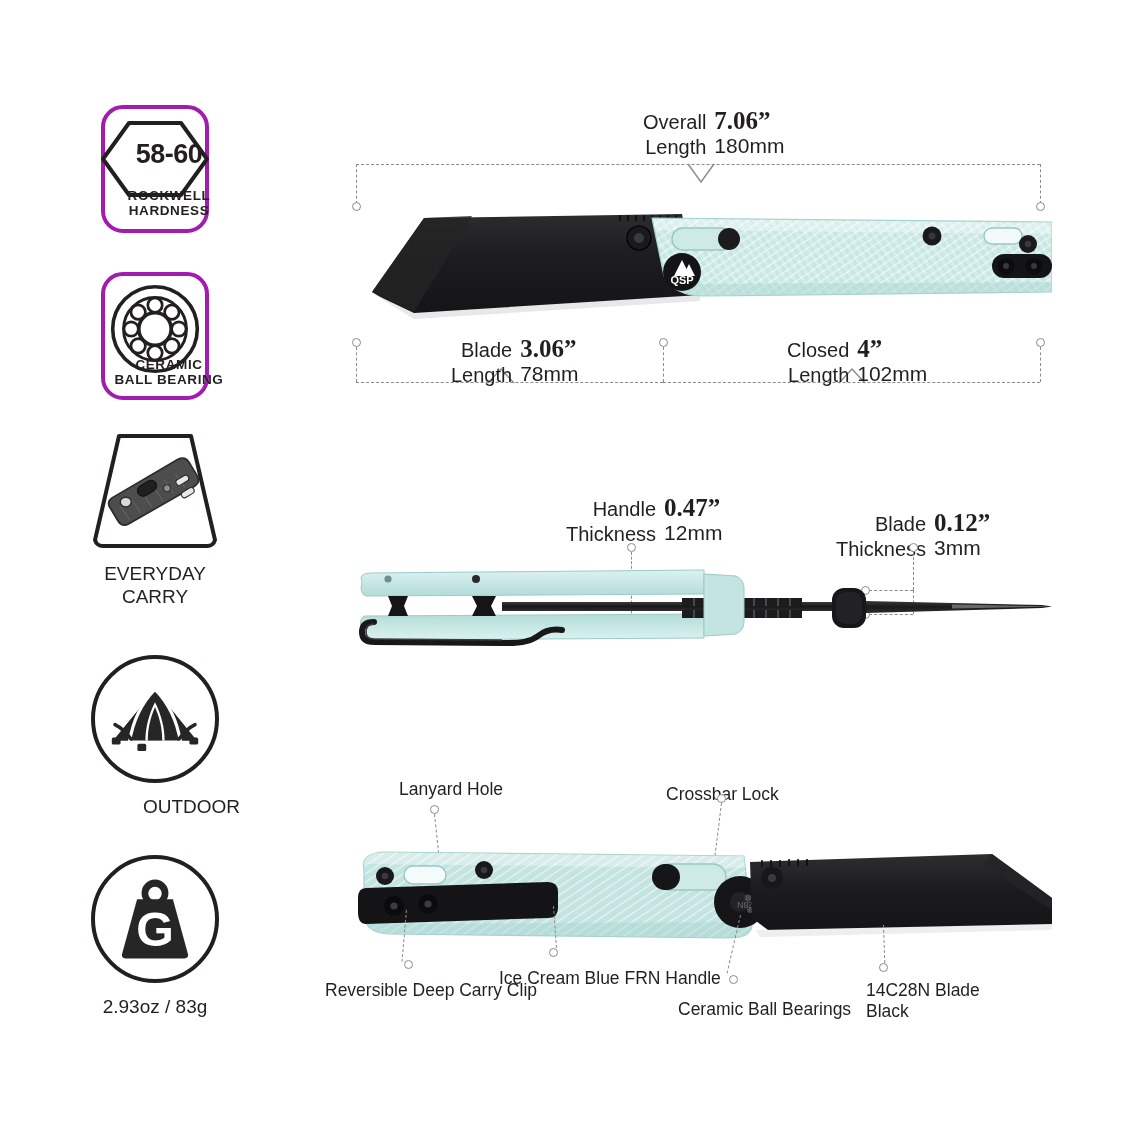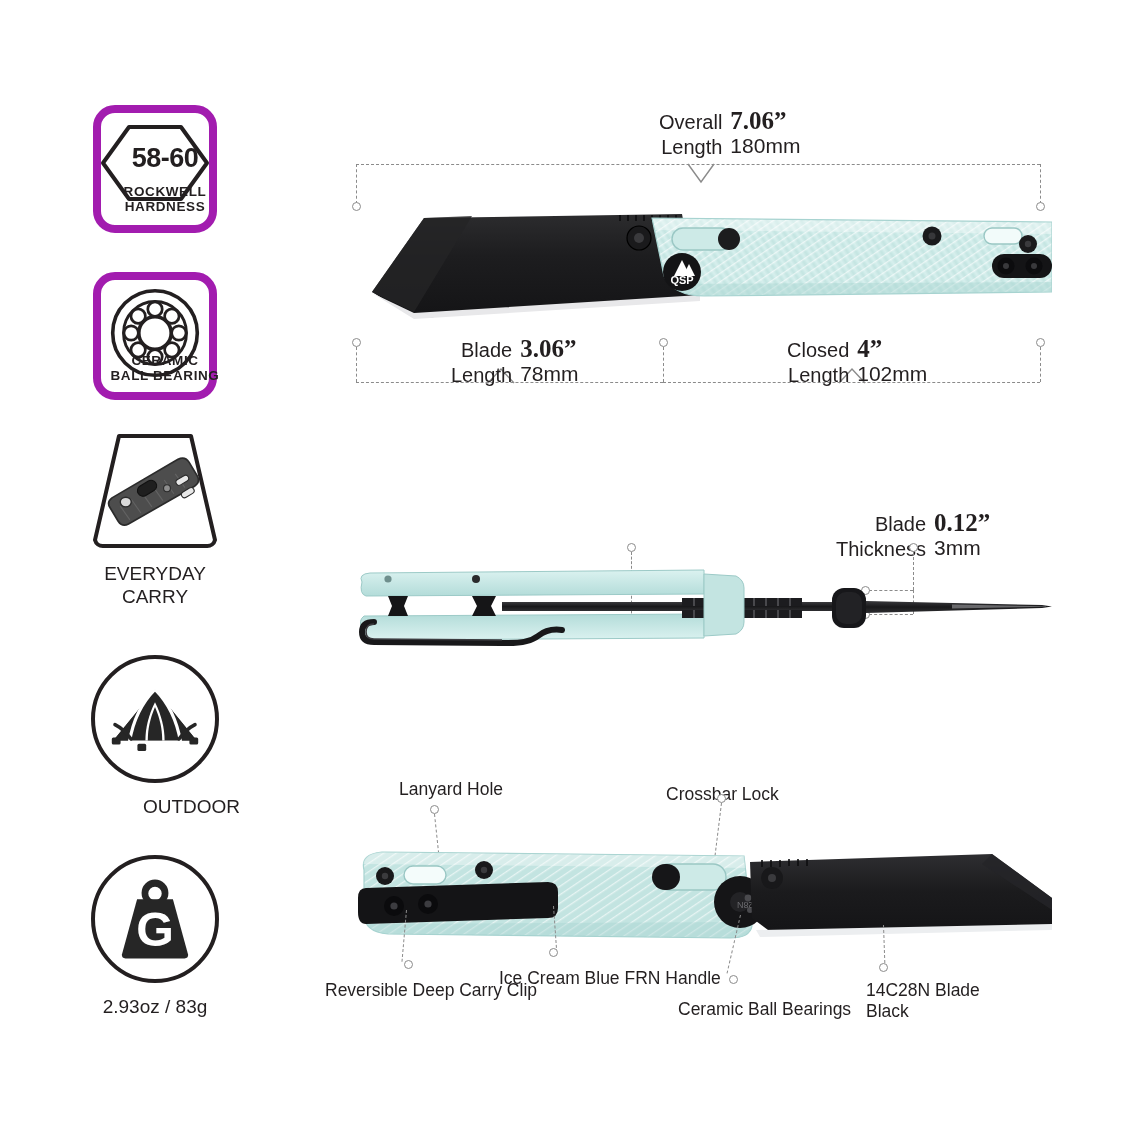--- a/index.html
+++ b/index.html
@@ -12,22 +12,22 @@
     font-family: "Liberation Sans", sans-serif;
     color: #231f20;
     overflow: hidden;
   }
   .stage { position: absolute; inset: 0; }
   .abs { position: absolute; }
 
   
   .feature { position: absolute; width: 170px; text-align: center; left: 70px; }
   .badge-box {
-    width: 124px; height: 128px; margin: 0 auto;
-    border: 8px solid #a21caf; border-radius: 22px;
+    width: 108px; height: 128px; margin: 0 auto;
+    border: 4px solid #a21caf; border-radius: 22px;
     box-sizing: border-box; position: relative;
     display: flex; flex-direction: column;
     align-items: center; justify-content: flex-start;
   }
   .badge-circle {
     width: 128px; height: 128px; margin: 0 auto;
     border: 4px solid #231f20; border-radius: 50%;
     box-sizing: border-box; position: relative;
     display: flex; align-items: center; justify-content: center;
   }
@@ -179,21 +179,21 @@
 
   <div class="dash-h" style="left:356px; top:164px; width:684px;"></div>
   <svg class="abs" style="left:686px; top:163px;" width="30" height="22">
     <path d="M2 1 L15 19 L28 1" fill="none" stroke="#8b8b8b" stroke-width="1.4"></path>
   </svg>
   <div class="dash-v" style="left:356px; top:164px; height:40px;"></div>
   <div class="dash-v" style="left:1040px; top:164px; height:40px;"></div>
   <div class="dot-o" style="left:352px; top:202px;"></div>
   <div class="dot-o" style="left:1036px; top:202px;"></div>
 
-  <div class="dim-label" style="left:643px; top:108px;margin-left:16px;">
+  <div class="dim-label" style="left:643px; top:108px;">
     <div class="dim-row">
       <div class="dim-stack">
         <div class="dim-word">Overall</div>
         <div class="dim-word">Length</div>
       </div>
       <div class="dim-stack">
         <div class="dim-val-big">7.06”</div>
         <div class="dim-val-mm">180mm</div>
       </div>
     </div>
@@ -303,20 +303,32 @@
         <div class="dim-word">Closed</div>
         <div class="dim-word">Length</div>
       </div>
       <div class="dim-stack">
         <div class="dim-val-big">4”</div>
         <div class="dim-val-mm">102mm</div>
       </div>
     </div>
   </div>
 
+  <div class="dim-label" style="left:566px; top:495px;">
+    <div class="dim-row">
+      <div class="dim-stack">
+        <div class="dim-word">Handle</div>
+        <div class="dim-word">Thickness</div>
+      </div>
+      <div class="dim-stack">
+        <div class="dim-val-big">0.47”</div>
+        <div class="dim-val-mm">12mm</div>
+      </div>
+    </div>
+  </div>
 
   <div class="dim-label" style="left:836px; top:510px;">
     <div class="dim-row">
       <div class="dim-stack">
         <div class="dim-word">Blade</div>
         <div class="dim-word">Thickness</div>
       </div>
       <div class="dim-stack">
         <div class="dim-val-big">0.12”</div>
         <div class="dim-val-mm">3mm</div>

